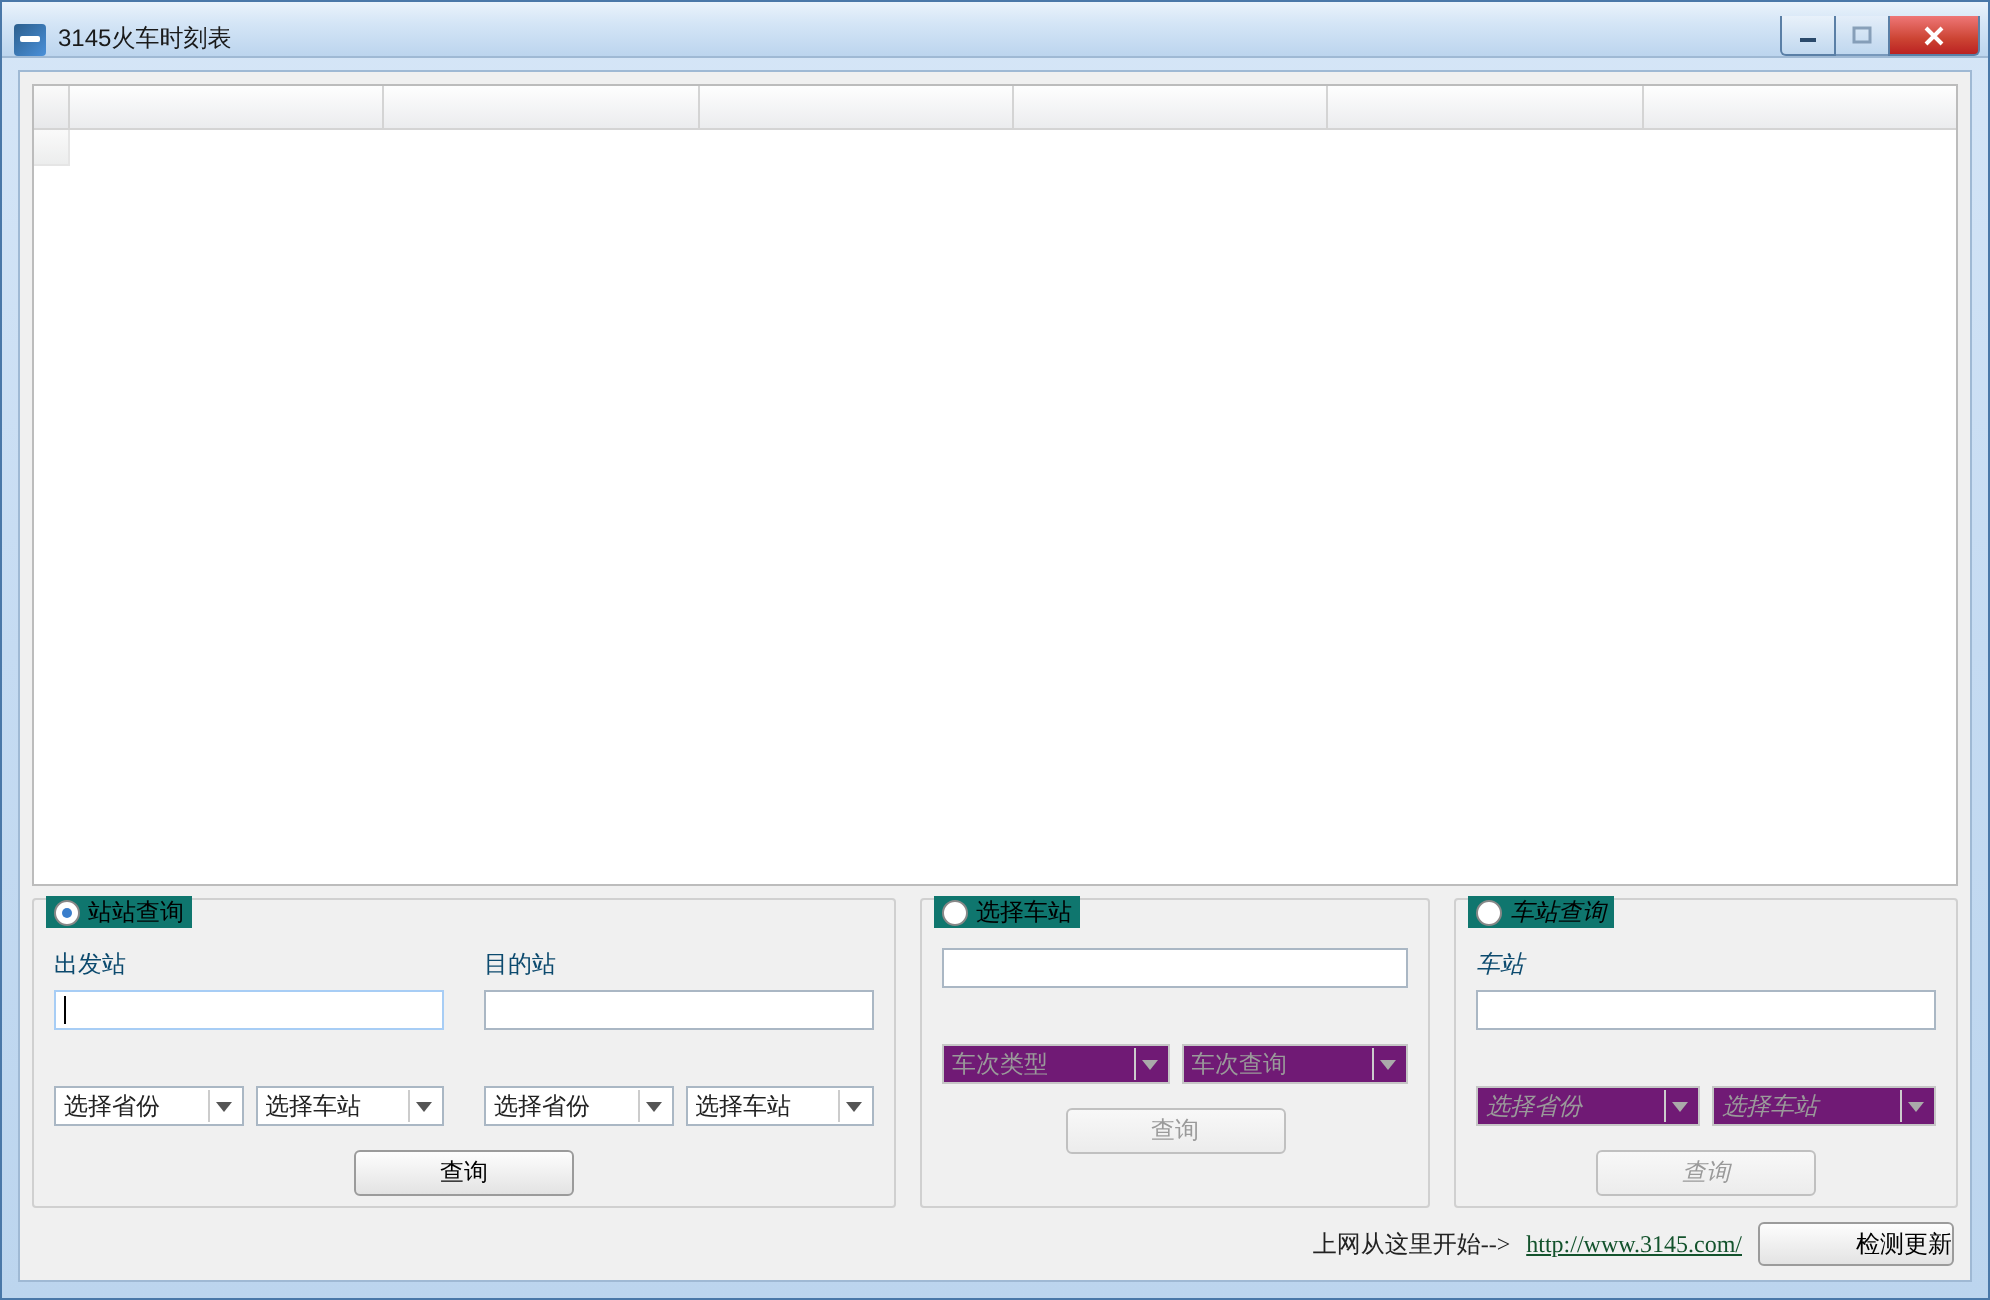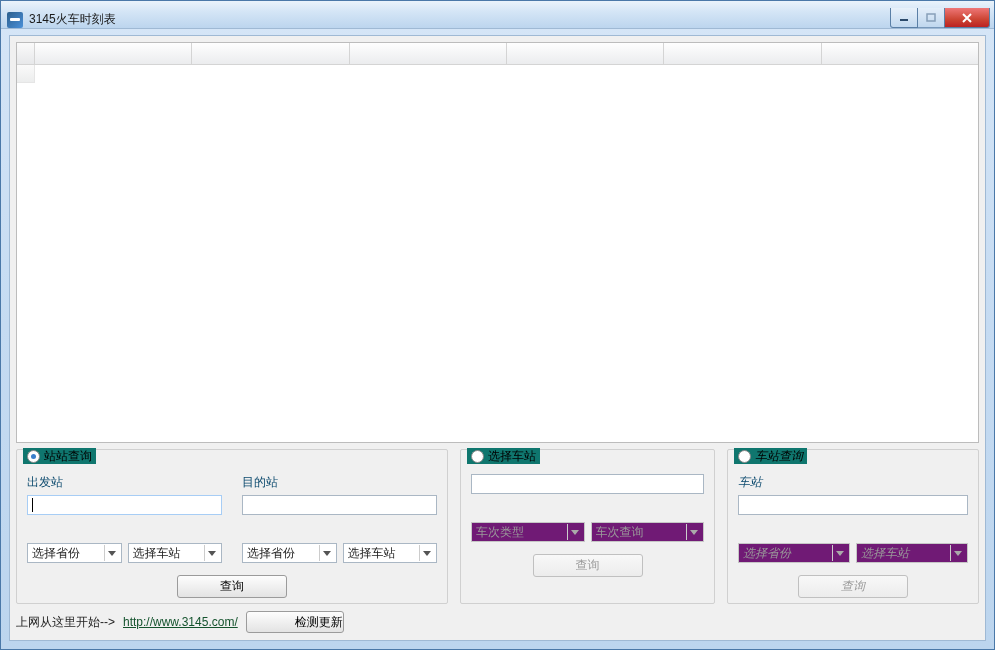--- a/index.html
+++ b/index.html
@@ -149,22 +149,22 @@
 .btn {
   min-width:110px; height:23px;
   background:linear-gradient(to bottom,#fdfdfd,#e3e3e3);
   border:1px solid #9b9b9b; border-radius:3px;
   display:flex; align-items:center; justify-content:center;
   font-family:inherit; font-size:12px;
 }
 .btn.disabled { color:#9a9a9a; border-color:#c0c0c0; background:linear-gradient(to bottom,#f8f8f8,#ececec);}
 .footer {
   height:26px;
-  display:flex; align-items:center; justify-content:flex-start;
-  gap:8px; padding:0 2px 2px 0;
+  display:flex; align-items:center; justify-content:flex-end;
+  gap:8px; padding:0 2px 2px 0;font-family:Liberation Serif, serif;
 }
 .footer .pretext { color:#222; }
 .footer a { color:#14532d; text-decoration:underline; }
 .footer .upd {
   min-width:72px; height:22px;
   background:linear-gradient(to bottom,#fdfdfd,#e3e3e3);
   border:1px solid #9b9b9b; border-radius:3px;
   display:flex; align-items:center; justify-content:center;padding-left:48px;
 }
 .caret { width:0;height:0;border-left:4px solid transparent;border-right:4px solid transparent;border-top:5px solid #555;}

